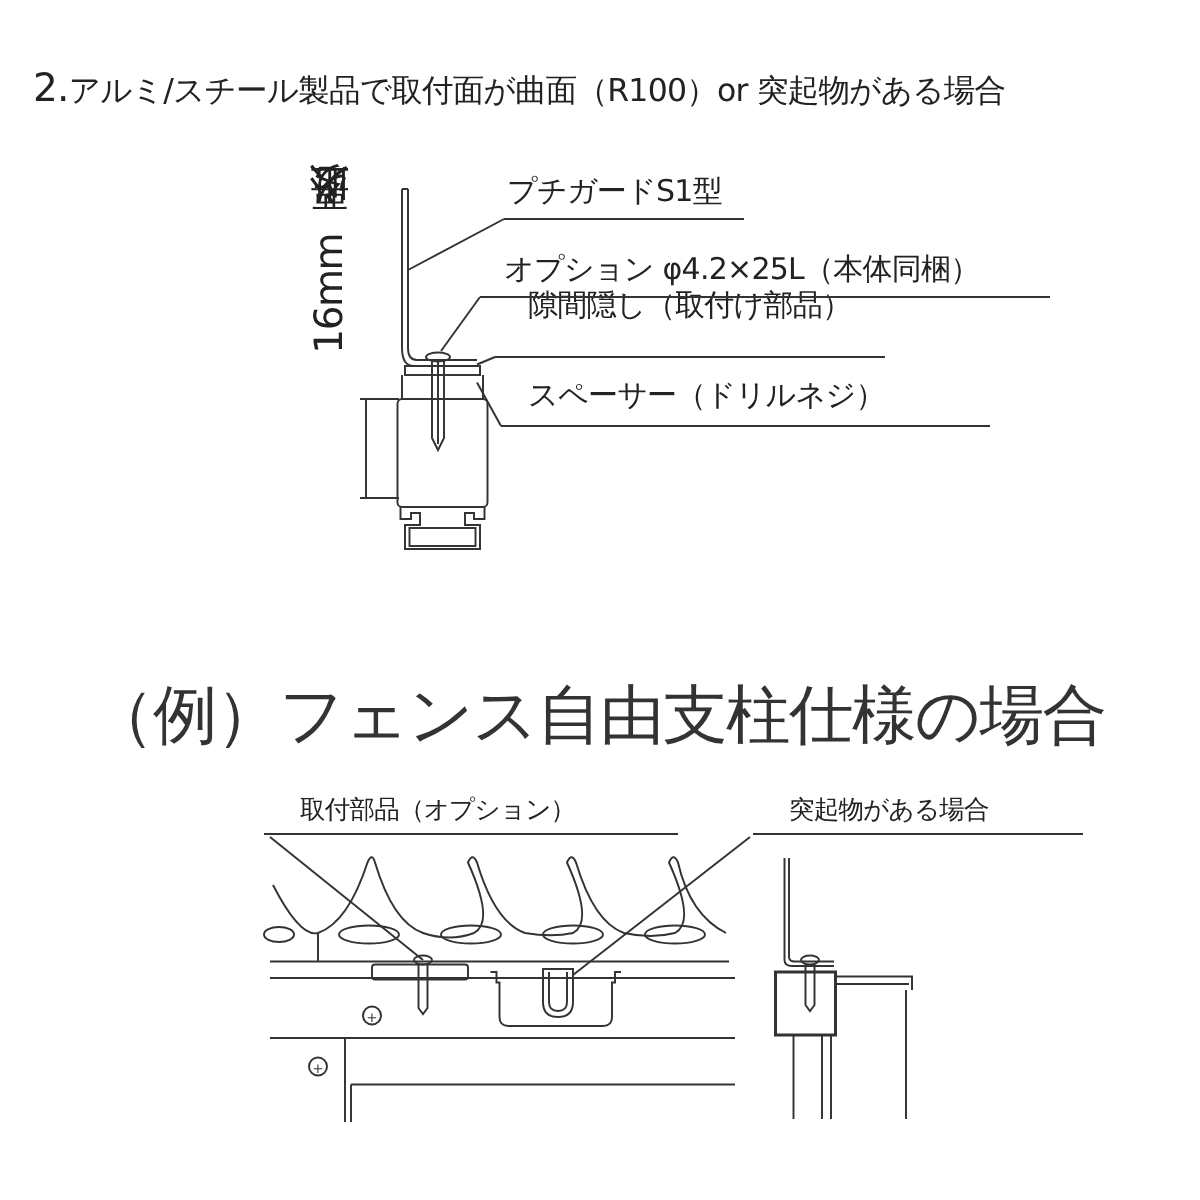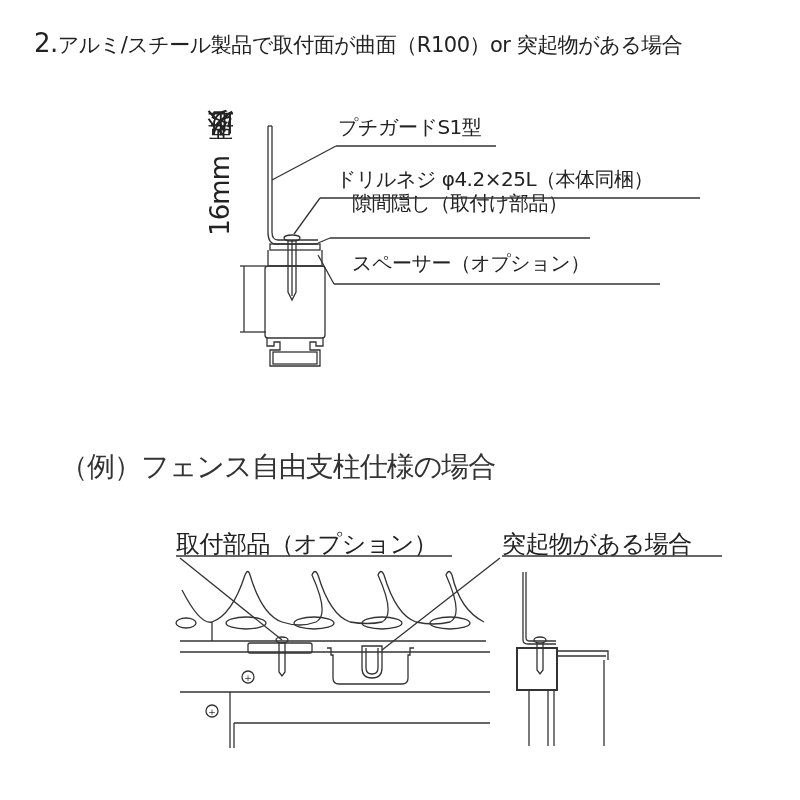--- a/index.html
+++ b/index.html
@@ -1,36 +1,36 @@
 <!DOCTYPE html>
 <html><head>
 <meta charset="utf-8">
 <style>
   html,body{margin:0;padding:0;background:#fff;}
   body{width:800px;height:800px;position:relative;overflow:hidden;font-family:"DejaVu Sans","Liberation Sans",sans-serif;color:#222;}
-  .title{position:absolute;left:22px;top:28px;font-size:21px;white-space:nowrap;letter-spacing:-0.5px;margin-left:12px;}
+  .title{position:absolute;left:22px;top:44px;font-size:21px;white-space:nowrap;letter-spacing:-0.5px;}
   .title .num{font-size:26px;}
   .lbl{position:absolute;white-space:nowrap;color:#222;}
   .l1{font-size:20px;letter-spacing:-0.5px;}
   .vert{position:absolute;left:202px;top:160px;writing-mode:vertical-rl;transform:rotate(180deg);font-size:26px;white-space:nowrap;letter-spacing:-1px;}
-  .sub{position:absolute;left:60px;top:448px;font-size:28px;white-space:nowrap;letter-spacing:-1px;color:#333;}
-  .l2{font-size:24px;letter-spacing:-0.5px;}
+  .sub{position:absolute;left:60px;top:448px;font-size:43px;white-space:nowrap;letter-spacing:-1px;color:#333;}
+  .l2{font-size:17px;letter-spacing:-0.5px;margin-left:24px;}
   svg{position:absolute;left:0;top:0;}
 </style>
 </head>
 <body>
 
 <div class="title">
   <span class="num">2.</span><span>アルミ/スチール製品で取付面が曲面（R100）or 突起物がある場合</span>
 </div>
 
 <div class="lbl l1" style="left:338px;top:114px;">プチガードS1型</div>
-<div class="lbl l1" style="left:336px;top:166px;">ドリルネジ φ4.2×25L（本体同梱）</div>
+<div class="lbl l1" style="left:336px;top:166px;">オプション φ4.2×25L（本体同梱）</div>
 <div class="lbl l1" style="left:352px;top:190px;">隙間隠し（取付け部品）</div>
-<div class="lbl l1" style="left:352px;top:250px;">スペーサー（オプション）</div>
+<div class="lbl l1" style="left:352px;top:250px;">スペーサー（ドリルネジ）</div>
 <div class="vert">16mm以上必要</div>
 
 <div class="sub">（例）フェンス自由支柱仕様の場合</div>
 <div class="lbl l2" style="left:176px;top:528px;">取付部品（オプション）</div>
 <div class="lbl l2" style="left:502px;top:528px;">突起物がある場合</div>
 
 <svg width="800" height="800" viewBox="0 0 800 800" fill="none" stroke="#333" stroke-width="1.3">
 
   <g>
 

